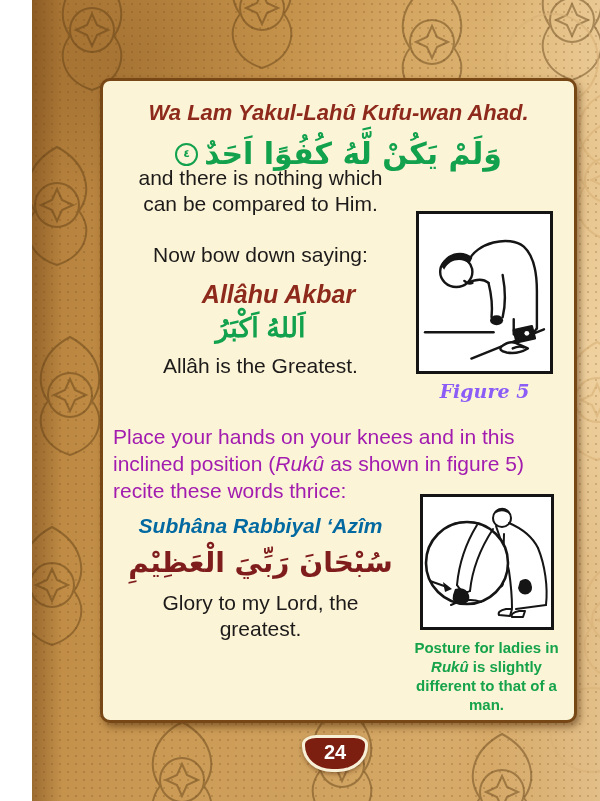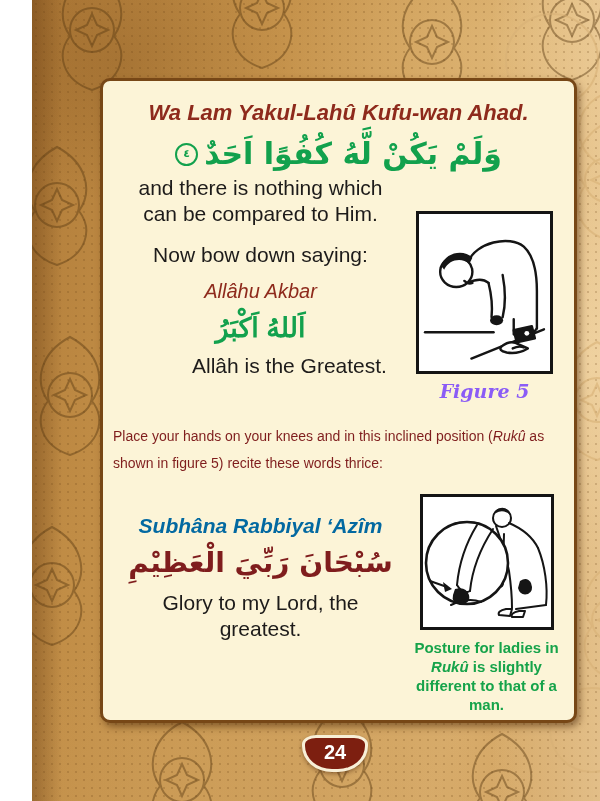--- a/index.html
+++ b/index.html
@@ -48,34 +48,34 @@
     color:#12a14d; font-weight:bold; font-size:30px; line-height:50px;
     font-family:"DejaVu Sans", sans-serif;
   }
   .ayah {
     display:inline-block; width:19px; height:19px; line-height:17px;
     border:2px solid #12a14d; border-radius:50%;
     font-size:11px; font-weight:bold; text-align:center;
     vertical-align:7px; margin-right:6px;
   }
   .lcol { left:0; width:315px; text-align:center; }
-  .trans    { top:94px; }
+  .trans    { top:84px; }
   .bow      { top:161px; }
-  .takbir-t { top:199px; color:#8e2a1c; font-weight:normal; font-style:italic; font-size:20px; }
+  .takbir-t { top:199px; color:#8e2a1c; font-weight:bold; font-style:italic; font-size:25px;padding-left:18px; }
   .takbir-a { top:225px; direction:rtl; color:#12a14d; font-weight:bold; font-size:27px; line-height:44px; font-family:Liberation Sans, sans-serif; }
-  .takbir-r { top:272px;padding-left:29px; }
+  .takbir-r { top:272px; }
 
   .figbox { background:#ffffff; border:3px solid #141414; box-sizing:border-box; }
   .fig5box { left:313px; top:130px; width:137px; height:163px; }
   .fig5cap {
     left:303px; top:299px; width:157px; text-align:center;
     font-family:"DejaVu Serif", serif; font-style:italic; font-weight:bold;
     color:#8b5cf6; font-size:19px;
   }
-  .para { left:10px; top:342px; width:457px; color:#7f1d1d; font-size:14px; line-height:27px; }
+  .para { left:10px; top:342px; width:457px; color:#a21caf; font-size:21px; line-height:27px; }
 
   .tasbih-t { top:433px; color:#0369a1; font-weight:bold; font-style:italic; font-size:21px; }
   .tasbih-a { top:459px; direction:rtl; color:#7f1d1d; font-weight:bold; font-size:28px; line-height:46px; font-family:"DejaVu Sans", sans-serif; }
   .glory    { top:509px; }
 
   .fig2box { left:317px; top:413px; width:134px; height:136px; }
   .fig2cap {
     left:296px; top:557px; width:175px; text-align:center;
     color:#16a34a; font-weight:bold; font-size:15px; line-height:19px;
   }

